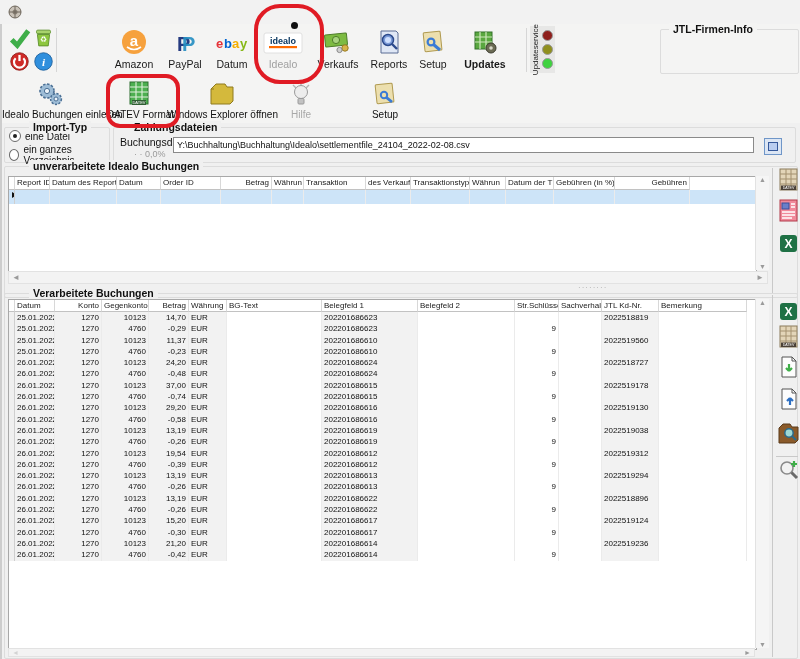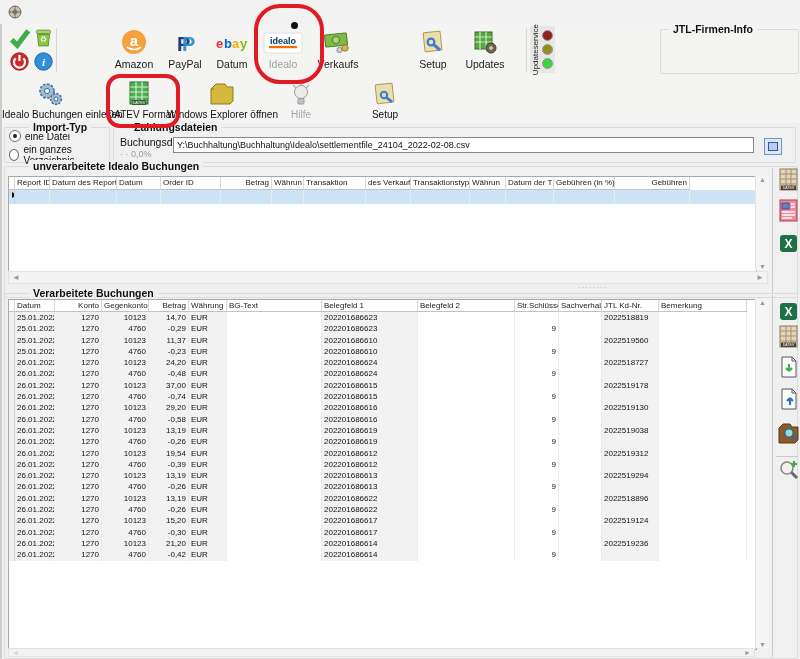--- a/index.html
+++ b/index.html
@@ -157,31 +157,42 @@
     <div class="ticon">
         <svg width="30" height="28" viewBox="0 0 30 28">
           <rect x="2" y="6" width="22" height="12" rx="1" fill="#7dbb42" stroke="#4e7d2a" transform="rotate(-6 13 12)"></rect>
           <circle cx="13" cy="12" r="3.6" fill="#a8d37f" stroke="#4e7d2a"></circle>
           <circle cx="22" cy="20" r="3.2" fill="#d9b44a" stroke="#9a7c22"></circle>
           <circle cx="16.5" cy="22" r="2.6" fill="#cfcfcf" stroke="#8a8a8a"></circle>
         </svg>
       </div>
     <div class="tlabel">Verkaufs</div>
   </div>
+  <div class="tbtn" style="left:364px;width:50px;">
+    <div class="ticon">
+        <svg width="28" height="28" viewBox="0 0 28 28">
+          <path d="M6 3 h15 l2 2 v20 h-17 z" fill="#dfe7f5" stroke="#5a6c94"></path>
+          <circle cx="13" cy="12" r="5.5" fill="#7b9bd8" stroke="#2c4a8c" stroke-width="1.5"></circle>
+          <circle cx="13" cy="12" r="3" fill="#cfe0ff"></circle>
+          <path d="M17 16 l5 5" stroke="#2c4a8c" stroke-width="2.4"></path>
+        </svg>
+      </div>
+    <div class="tlabel">Reports</div>
+  </div>
   <div class="tbtn" style="left:408px;width:50px;">
     <div class="ticon">
         <svg width="28" height="28" viewBox="0 0 28 28">
           <rect x="5" y="4" width="17" height="19" rx="1" fill="#ecdfae" stroke="#b09a50" transform="rotate(-6 13 13)"></rect>
           <circle cx="12" cy="14" r="3.4" fill="none" stroke="#3a7bd5" stroke-width="2.2"></circle>
           <path d="M14.5 16.5 L21 22" stroke="#3a7bd5" stroke-width="3"></path>
         </svg>
       </div>
     <div class="tlabel">Setup</div>
   </div>
-  <div class="tbtn" style="left:460px;width:50px;">
+  <div class="tbtn" style="left:460px;width:50px;font-weight:bold;">
     <div class="ticon">
         <svg width="28" height="28" viewBox="0 0 28 28">
           <rect x="4" y="4" width="17" height="17" fill="#59a73f" stroke="#33702a"></rect>
           <path d="M4 9 h17 M4 14 h17 M9 4 v17 M15 4 v17" stroke="#cfe8bc" stroke-width="1.2"></path>
           <circle cx="20" cy="20" r="5" fill="#6b6b54" stroke="#3c3c2e"></circle>
           <circle cx="20" cy="20" r="1.8" fill="#d8d8c8"></circle>
         </svg>
       </div>
     <div class="tlabel">Updates</div>
   </div>
@@ -266,21 +277,21 @@
     <span>eine Datei</span>
   </div>
   <div class="radio">
     <span class="rdot"></span>
     <span>ein ganzes Verzeichnis</span>
   </div>
 </div>
 <div class="abs groupbox" style="left:113px;top:127px;width:681px;height:34px;">
   <span class="grouplabel" style="left:16px;">Zahlungsdateien</span>
   <div class="abs flabel" style="left:6px;top:8px;">Buchungsdatei</div>
-  <div class="abs fpct" style="left:6px;top:21px;">· · 0,0%</div>
+  <div class="abs fpct" style="left:20px;top:21px;">· · 0,0%</div>
   <div class="fileinput" style="left:59px;">Y:\Buchhaltung\Buchhaltung\Idealo\settlementfile_24104_2022-02-08.csv</div>
   <div class="browsebtn" style="left:650px;">
     <span class="bi"></span>
   </div>
 </div>
 
 <div class="abs groupbox" style="left:4px;top:166px;width:792px;height:130px;">
   <span class="grouplabel">unverarbeitete Idealo Buchungen</span>
 </div>
 <div class="abs gridwrap" style="left:8px;top:176px;width:747px;height:94px;" id="grid1">

